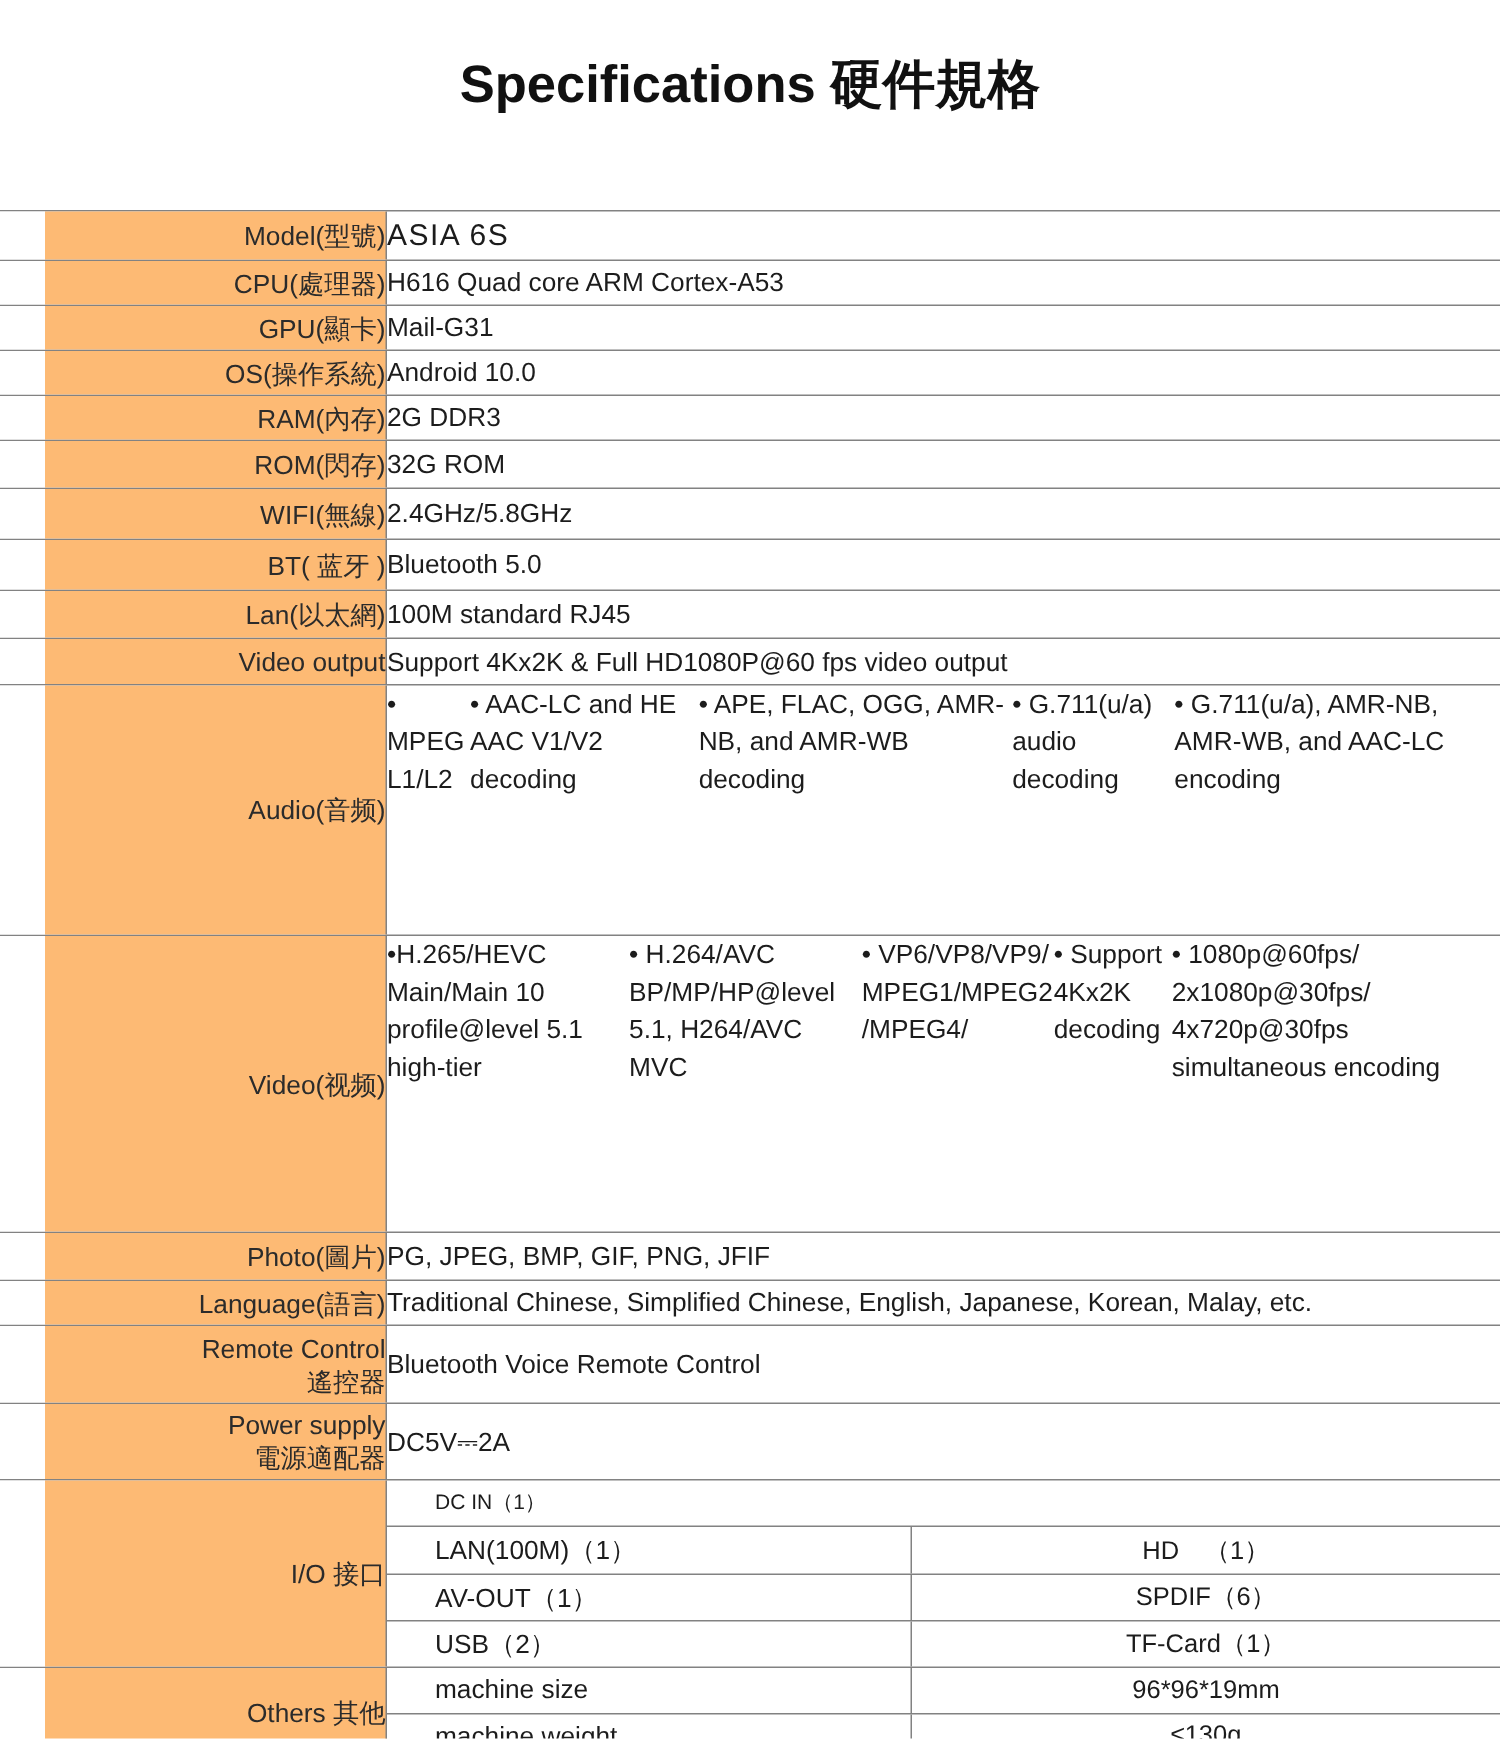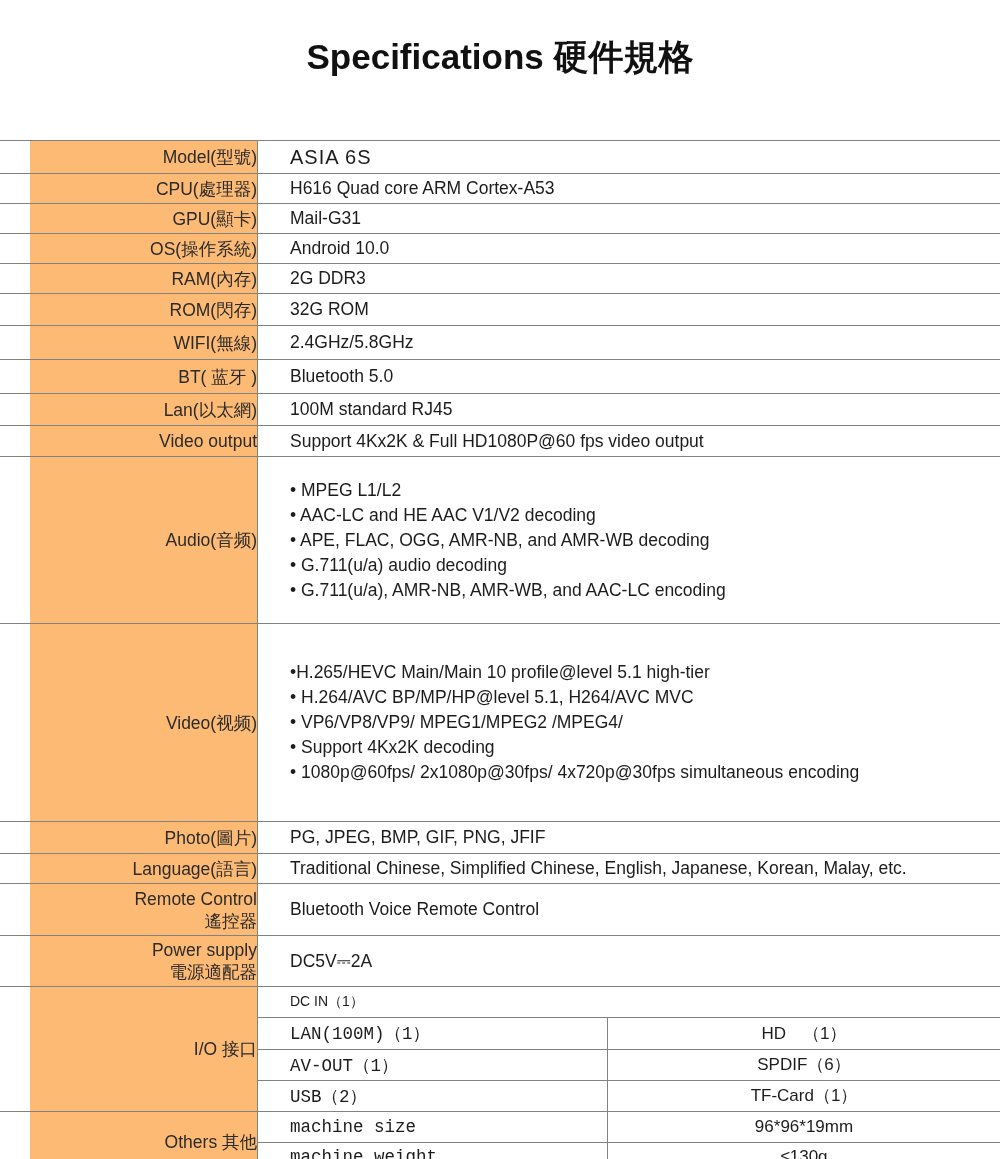--- a/index.html
+++ b/index.html
@@ -32,36 +32,35 @@
     display: flex; flex-direction: column; justify-content: center;
     padding-left: 25px;
     font-size: 17.5px;
     color: #2b2b2b;
     line-height: 22px;
     text-align: right;
   }
   .val {
     flex: 1;
     display: flex; align-items: center;
-    padding-left: 32px;
     font-size: 17.5px;
   }
   .val.list {
-    flex-direction: column; align-items: flex-start; justify-content: center;
+    align-items: flex-start; justify-content: center;
     line-height: 25px;
   }
   .model-val { font-size: 20px; letter-spacing: 1px; }
   .sub { flex: 1; display: flex; flex-direction: column; }
   .subrow { flex: 1; display: flex; border-top: 1px solid #828282; align-items: stretch; }
   .subrow.first { border-top: none; }
   .subcell-full { flex: 1; display: flex; align-items: center; padding-left: 32px; font-size: 14px; }
   .subcell-l {
     width: 350px; flex: 0 0 350px;
     border-right: 1px solid #828282;
-    display: flex; align-items: center; padding-left: 32px; font-size: 17.5px; font-family: Liberation Mono, monospace;
+    display: flex; align-items: center; padding-left: 32px; font-size: 17.5px;
   }
   .subcell-r { flex: 1; display: flex; align-items: center; justify-content: center; font-size: 17px; }
 </style>
 </head>
 <body>
 
 <div class="title">Specifications 硬件規格</div>
 
 <div class="spec-table">
 

